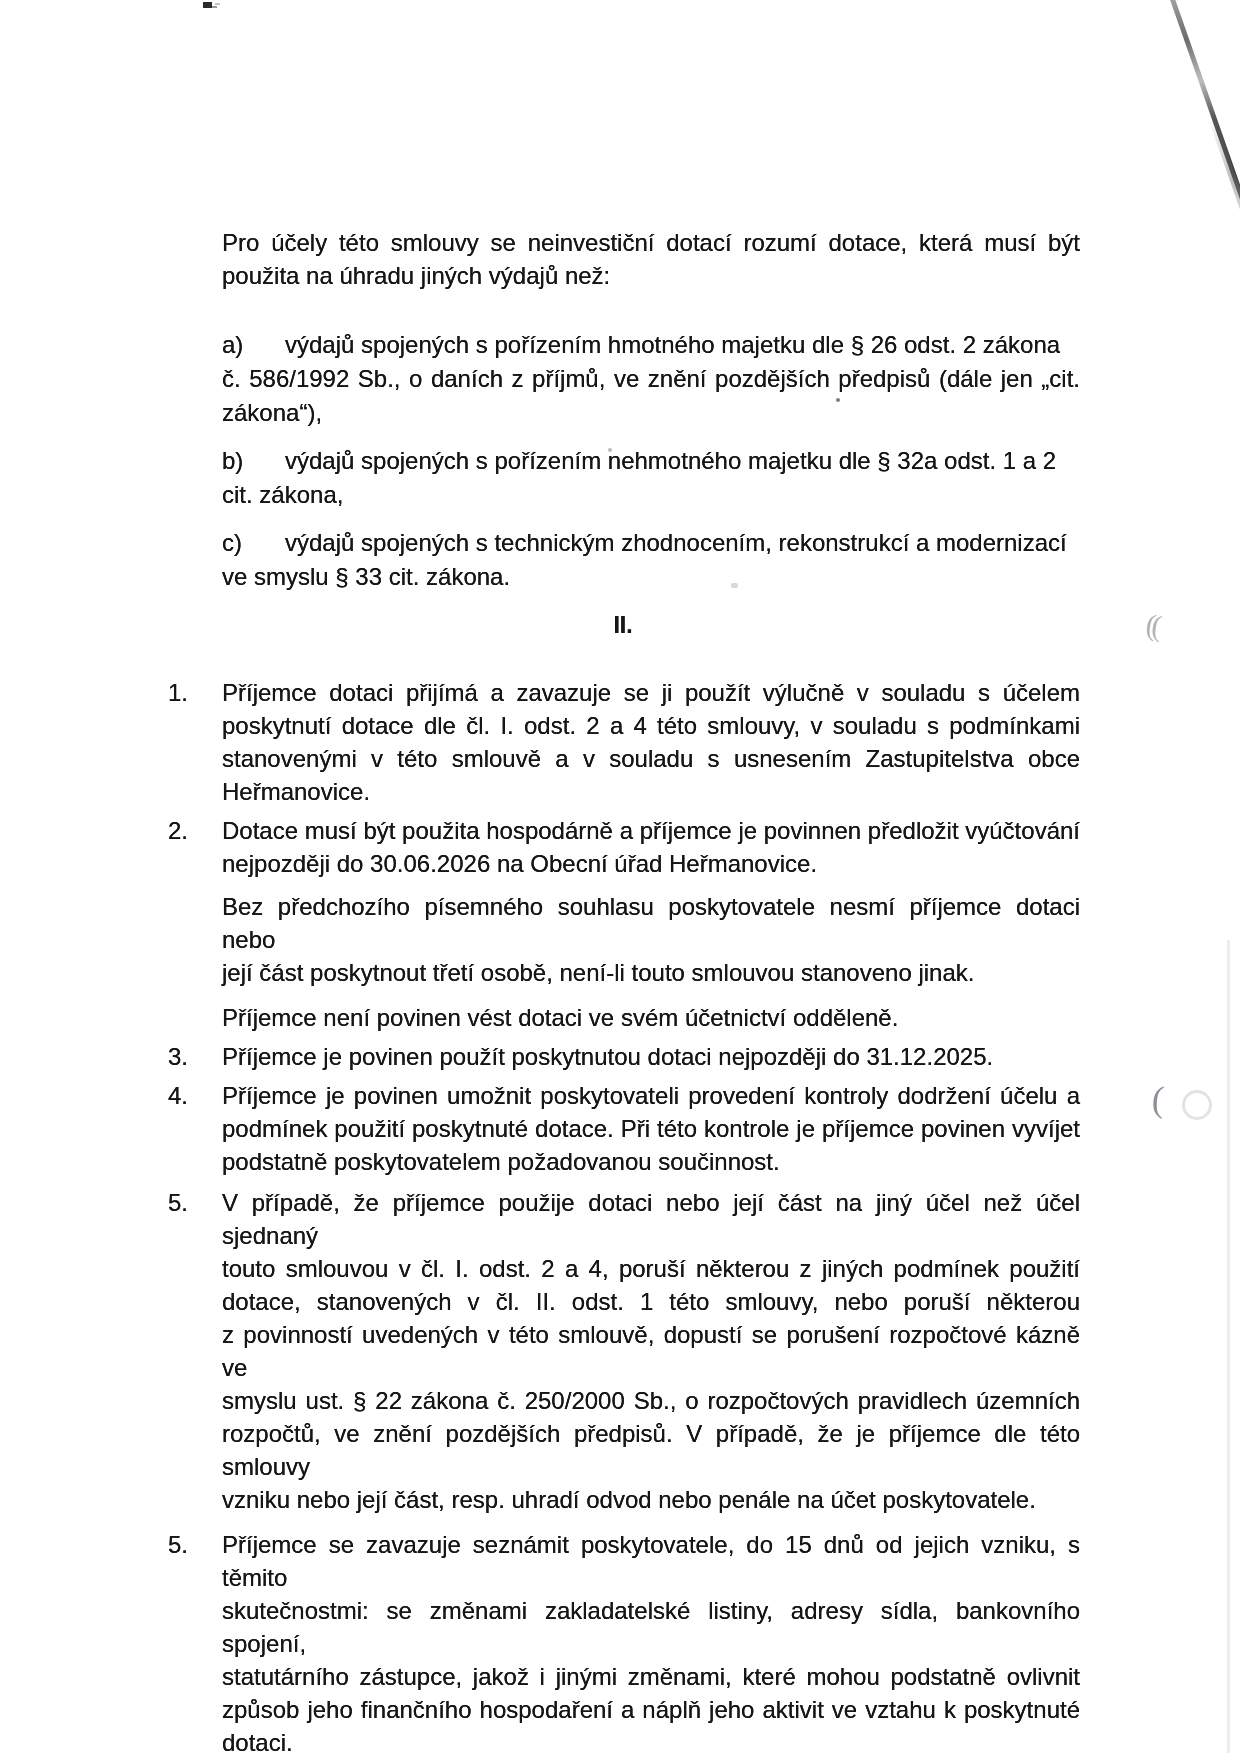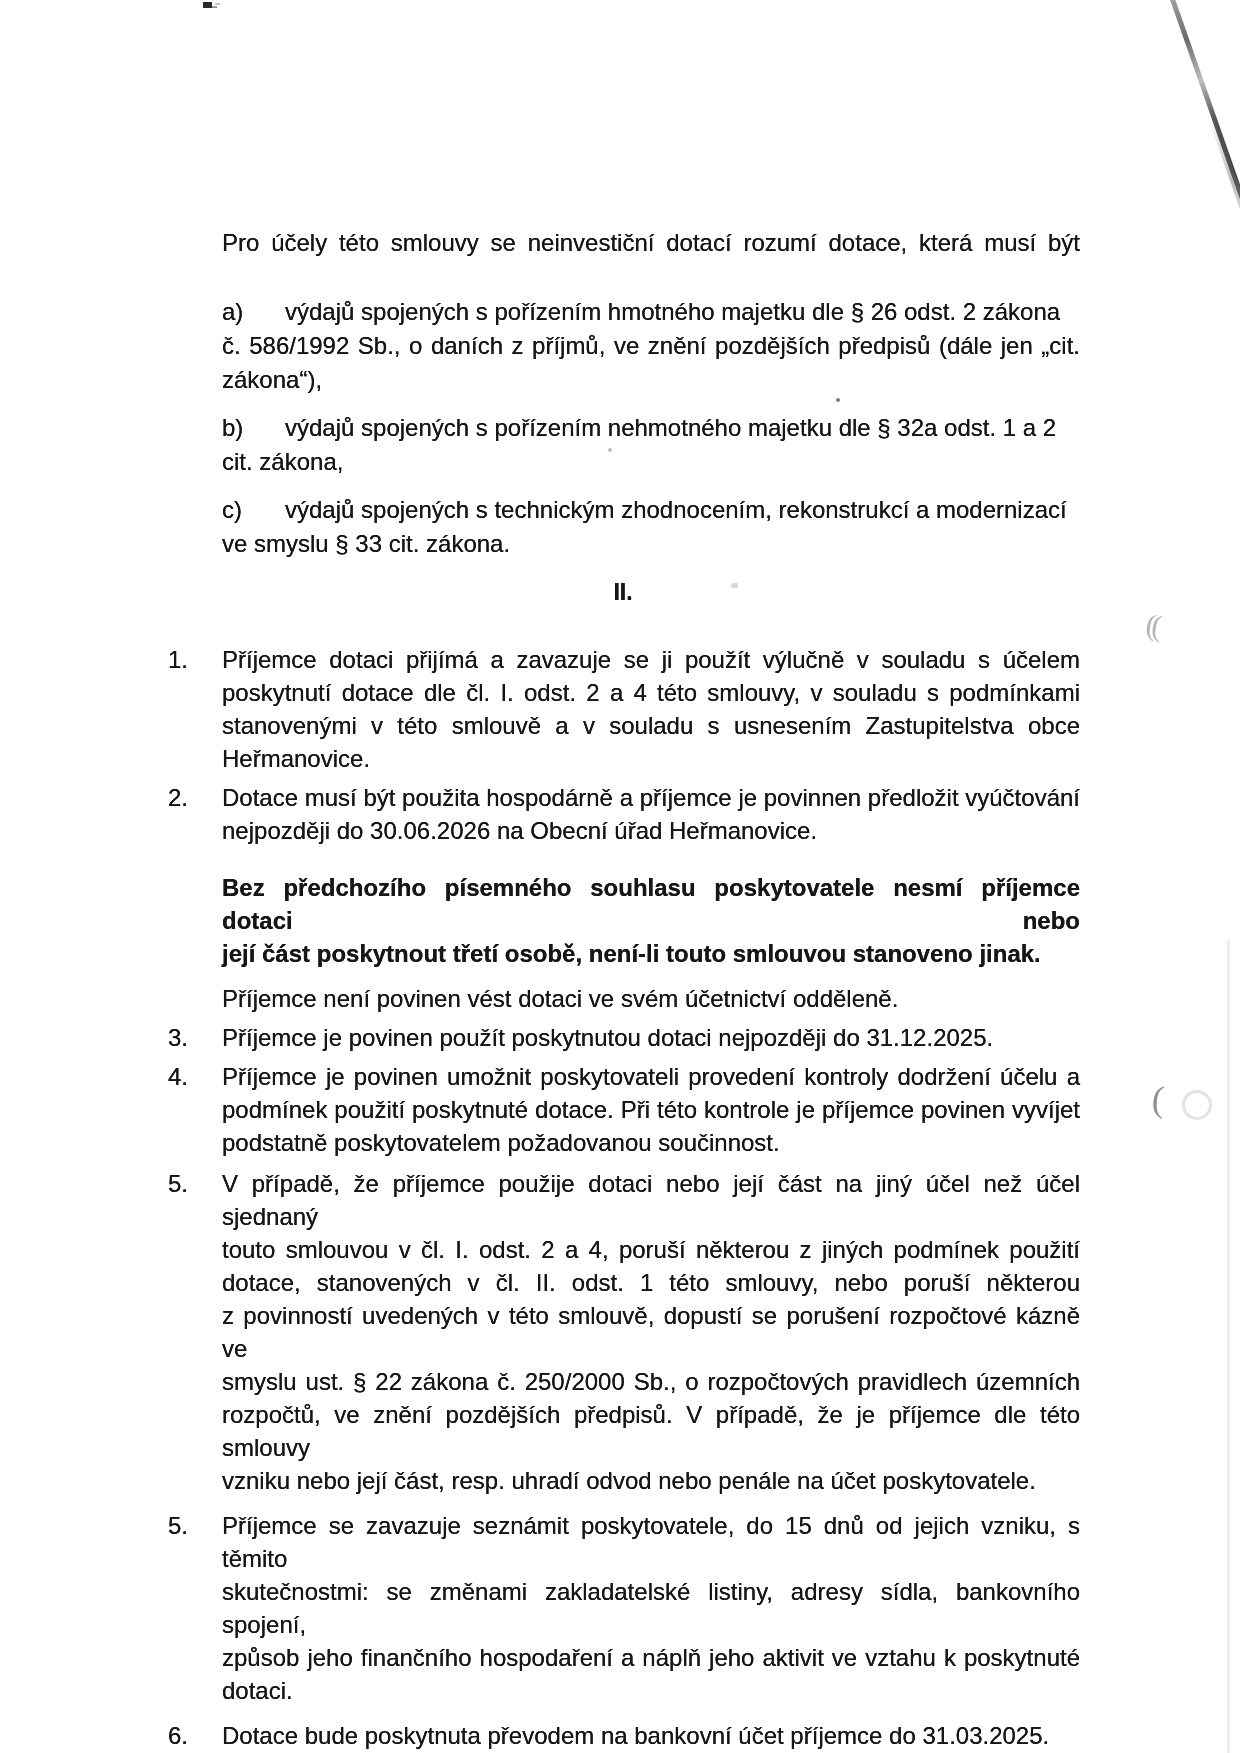--- a/index.html
+++ b/index.html
@@ -18,21 +18,21 @@
   .line { font-size:24px; line-height:33px; text-shadow:0 0 0.5px #1a1a1a; }
   .jl   { text-align:justify; text-align-last:justify; }
   .lft  { text-align:left; }
 
   .intro, .subitem { margin-left:54px; width:858px; }
   .subitem .line { line-height:34px; }
   .sublabel { display:inline-block; width:63px; }
 
   .mt6  { margin-top:6px; }
   .mt8  { margin-top:8px; }
-  .mt10 { margin-top:24px;font-weight:bold; }
+  .mt10 { margin-top:10px; }
   .mt12 { margin-top:12px; }
   .mt14 { margin-top:14px; }
   .mt20 { margin-top:36px; }
   .mt34 { margin-top:34px; }
 
   .heading {
     margin-top:14px; margin-left:54px; width:858px;
     text-align:center; font-weight:bold; font-size:23px; line-height:34px;
     text-shadow:0 0 0.5px #111;
     transform:translateX(-28px);
@@ -87,20 +87,21 @@
   <div class="speck-d"></div>
   <div class="mark1">((</div>
   <div class="mark2">(</div>
   <div class="mark2-blob"></div>
   <div class="edge-line"></div>
 
   <div class="content">
 
     <div class="intro">
       <div class="line jl">Pro účely této smlouvy se neinvestiční dotací rozumí dotace, která musí být</div>
+      <div class="line lft">použita na úhradu jiných výdajů než:</div>
     </div>
 
     <div class="subitem mt20">
       <div class="line lft"><span class="sublabel">a)</span><span>výdajů spojených s pořízením hmotného majetku dle § 26 odst. 2 zákona</span></div>
       <div class="line jl">č. 586/1992 Sb., o daních z příjmů, ve znění pozdějších předpisů (dále jen „cit.</div>
       <div class="line lft">zákona“),</div>
     </div>
 
     <div class="subitem mt14">
       <div class="line lft"><span class="sublabel">b)</span><span>výdajů spojených s pořízením nehmotného majetku dle § 32a odst. 1 a 2</span></div>
@@ -157,20 +158,21 @@
       <div class="line jl">z povinností uvedených v této smlouvě, dopustí se porušení rozpočtové kázně ve</div>
       <div class="line jl">smyslu ust. § 22 zákona č. 250/2000 Sb., o rozpočtových pravidlech územních</div>
       <div class="line jl">rozpočtů, ve znění pozdějších předpisů. V případě, že je příjemce dle této smlouvy</div>
       <div class="line lft">vzniku nebo její část, resp. uhradí odvod nebo penále na účet poskytovatele.</div>
     </div>
 
     <div class="item mt12">
       <span class="num line">5.</span>
       <div class="line jl">Příjemce se zavazuje seznámit poskytovatele, do 15 dnů od jejich vzniku, s těmito</div>
       <div class="line jl">skutečnostmi: se změnami zakladatelské listiny, adresy sídla, bankovního spojení,</div>
+      <div class="line jl">statutárního zástupce, jakož i jinými změnami, které mohou podstatně ovlivnit</div>
       <div class="line jl">způsob jeho finančního hospodaření a náplň jeho aktivit ve vztahu k poskytnuté</div>
       <div class="line lft">dotaci.</div>
     </div>
 
     <div class="item mt12">
       <span class="num line">6.</span>
       <div class="line lft">Dotace bude poskytnuta převodem na bankovní účet příjemce do 31.03.2025.</div>
     </div>
 
   </div>

